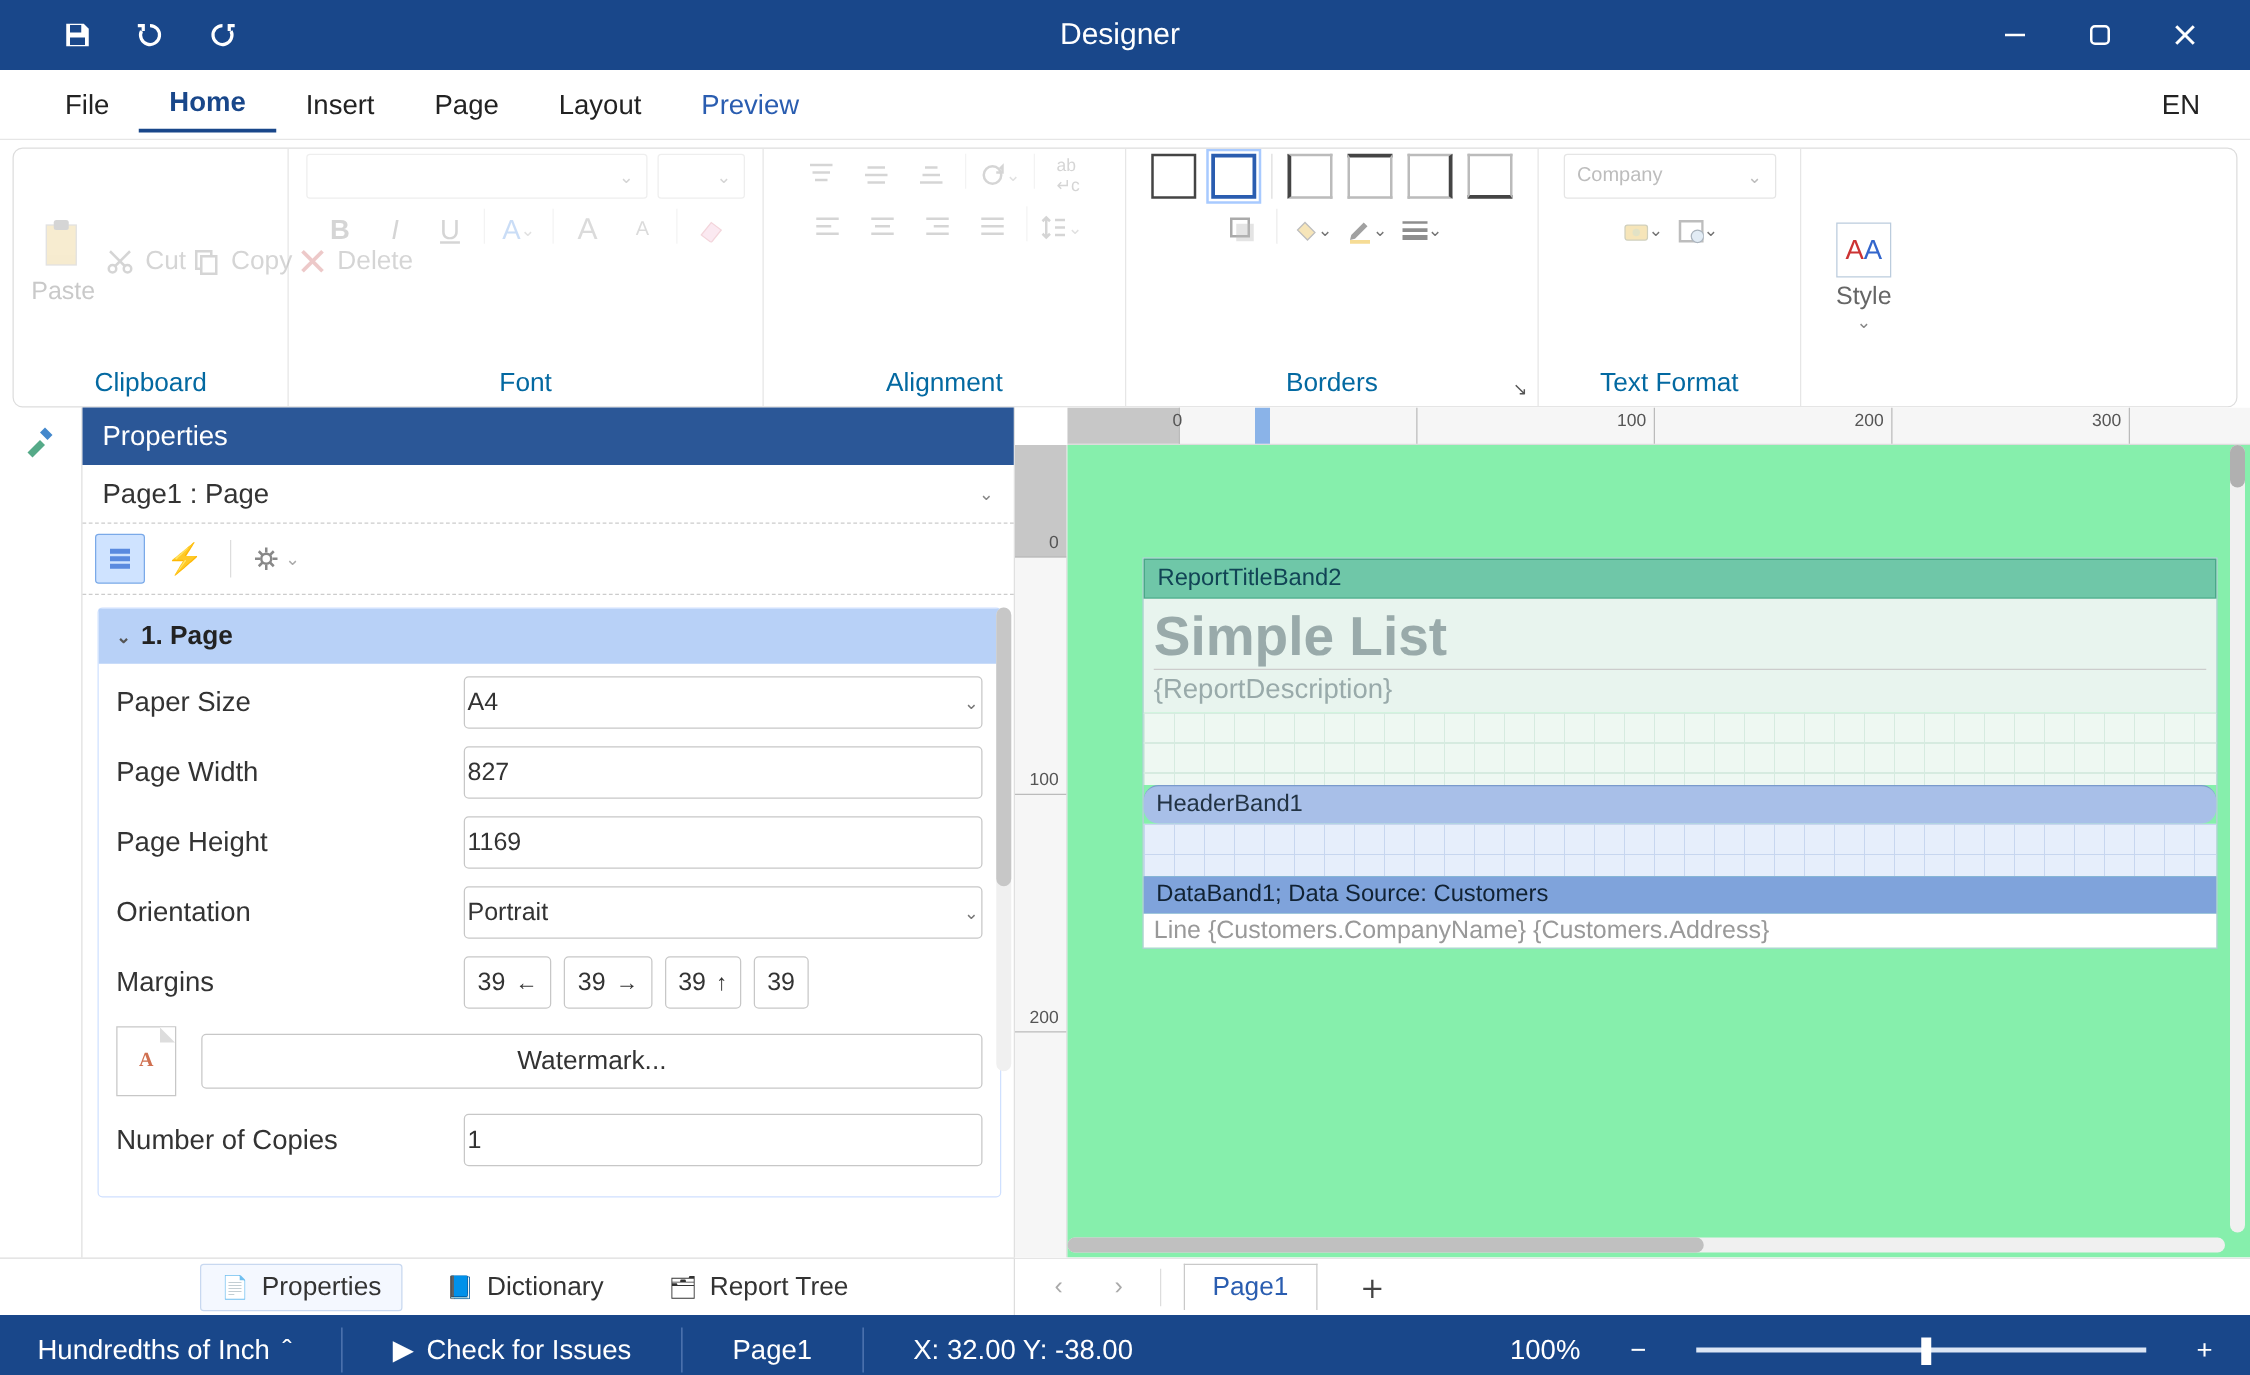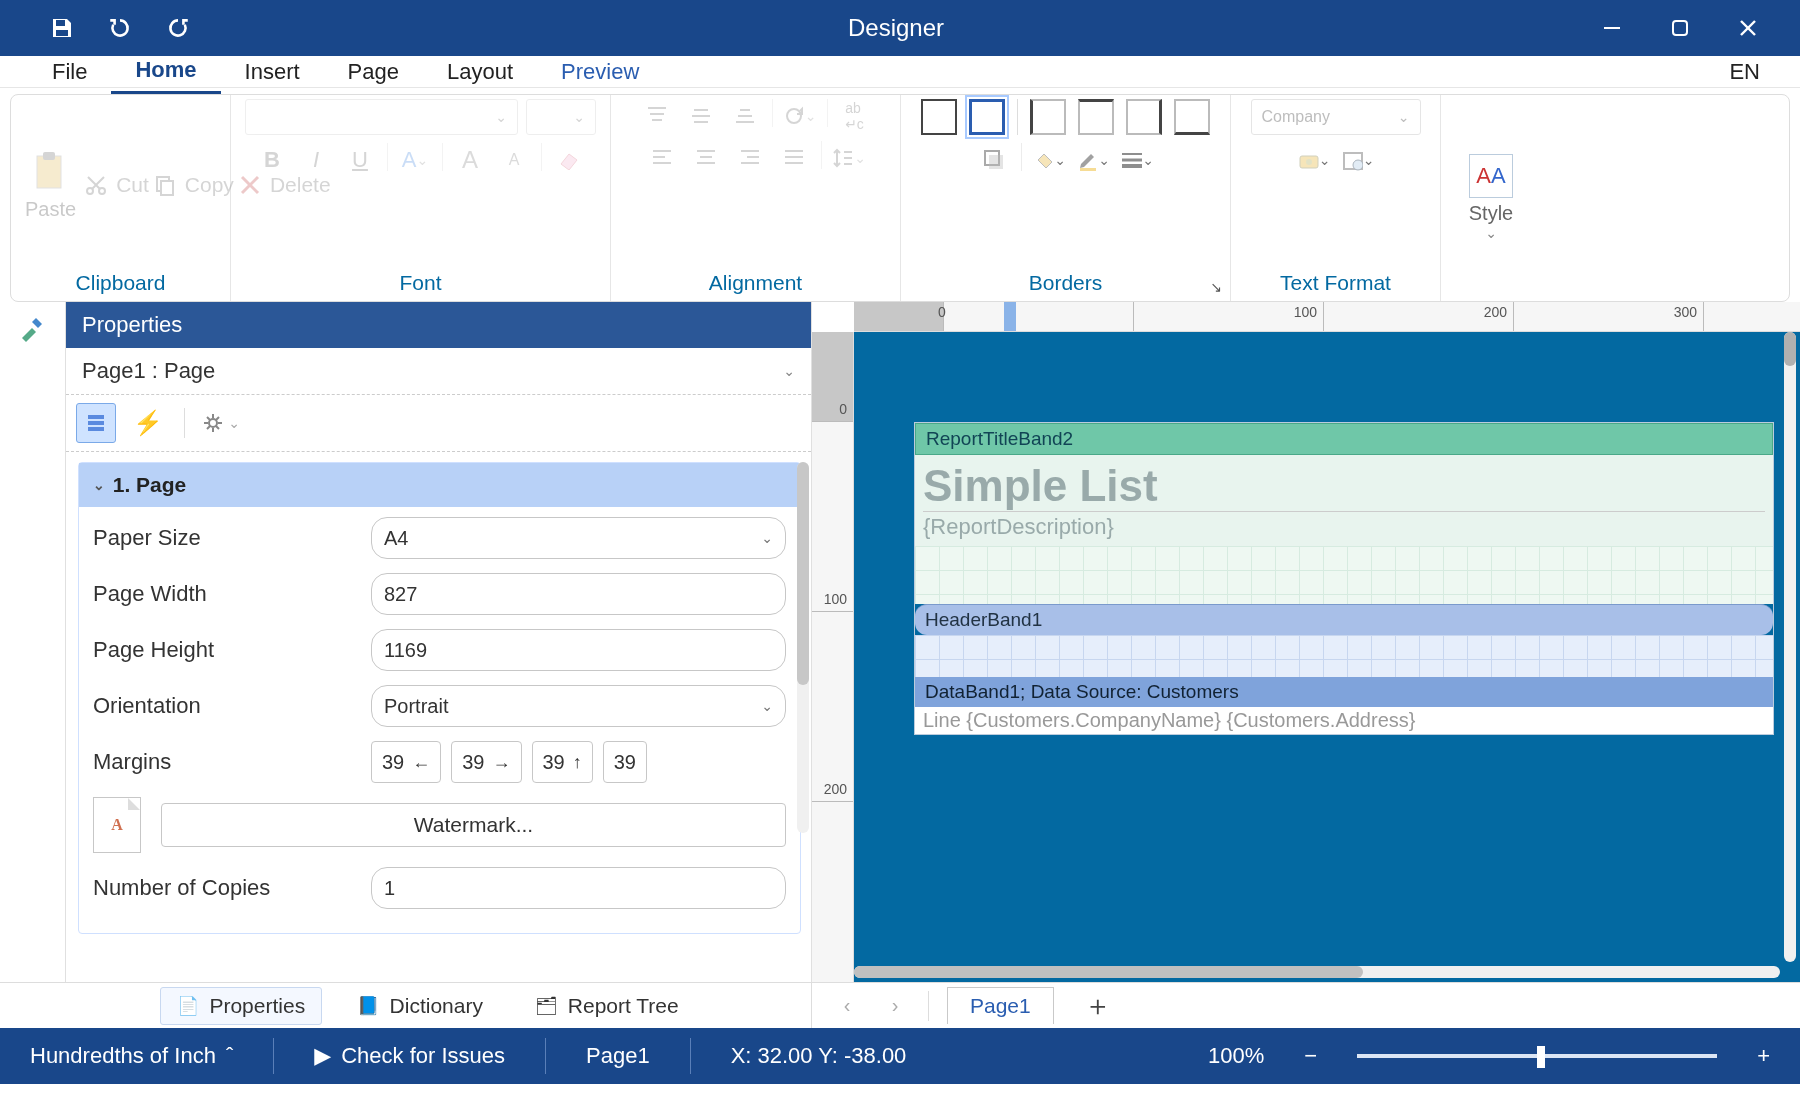--- a/index.html
+++ b/index.html
@@ -7,21 +7,21 @@
 
   
   .titlebar { height: 56px; background: #19478a; display: flex; align-items: center; color: #fff; }
   .titlebar .quick-access { display: flex; align-items: center; gap: 30px; padding-left: 48px; }
   .titlebar .qa-btn { width: 28px; height: 28px; display: flex; align-items: center; justify-content: center; }
   .titlebar .title { flex: 1; text-align: center; font-size: 24px; font-weight: 400; }
   .titlebar .win-controls { display: flex; gap: 44px; padding-right: 40px; }
   .titlebar .win-btn { width: 24px; height: 24px; display: flex; align-items: center; justify-content: center; }
 
   
-  .menubar { height: 32px; background: #fff; display: flex; align-items: center; padding: 0 28px; border-bottom: 1px solid #e6e6e6; }
+  .menubar { height: 56px; background: #fff; display: flex; align-items: center; padding: 0 28px; border-bottom: 1px solid #e6e6e6; }
   .menubar .menu-item { font-size: 22px; padding: 8px 24px; color: #222; cursor: pointer; }
   .menubar .menu-item.active { color: #19478a; font-weight: 600; border-bottom: 3px solid #19478a; }
   .menubar .menu-item.preview { color: #2a5db0; }
   .menubar .spacer { flex: 1; }
   .menubar .lang { font-size: 22px; color: #222; padding-right: 12px; }
 
   
   .ribbon-wrap { padding: 6px 10px 0 10px; }
   .ribbon { height: 208px; border: 1px solid #ddd; border-radius: 8px; display: flex; overflow: hidden; }
   .ribbon-group { border-right: 1px solid #e6e6e6; padding: 4px 14px 2px 14px; display: flex; flex-direction: column; }
@@ -75,21 +75,21 @@
   .ptool-sep { width: 1px; height: 30px; background: #ddd; margin: 0 4px; }
 
   .props-body { flex: 1; overflow: hidden; position: relative; padding: 10px 10px 10px 12px; }
   .section { border: 1px solid #cfe0ff; border-radius: 4px; }
   .section-hdr { background: #b8d1f7; padding: 10px 14px; font-size: 21px; font-weight: 600; color: #222; display: flex; align-items: center; gap: 8px; }
   .section-hdr .tw { font-size: 14px; color: #555; }
   .section-body { padding: 10px 14px; }
   .prow { display: flex; align-items: center; gap: 18px; margin-bottom: 14px; }
   .prow .plabel { width: 260px; font-size: 22px; color: #333; }
   .prow .pfield { flex: 1; }
-  .input { width: 100%; height: 42px; border: 1px solid #c7c7c7; border-radius: 16px; padding: 0 12px; font-size: 20px; color: #333; background: #fff; gap: 16px; }
+  .input { width: 100%; height: 42px; border: 1px solid #c7c7c7; border-radius: 4px; padding: 0 2px; font-size: 20px; color: #333; background: #fff; gap: 16px; }
   .select { display: flex; align-items: center; }
   .select .chev { margin-left: auto; color: #777; }
 
   .margins { display: flex; gap: 10px; }
   .margin-in { display: flex; align-items: center; border: 1px solid #c7c7c7; border-radius: 4px; height: 42px; padding: 0 10px; font-size: 20px; color: #333; gap: 8px; }
   .margin-in .arrow { font-size: 18px; color: #333; }
 
   .watermark-row { display: flex; align-items: center; gap: 20px; margin-top: 6px; }
   .wicon { width: 48px; height: 56px; border: 1px solid #c7c7c7; display: flex; align-items: center; justify-content: center; color: #d07050; font-weight: bold; font-family: serif; }
   .wbtn { flex: 1; height: 44px; border: 1px solid #c7c7c7; border-radius: 4px; display: flex; align-items: center; justify-content: center; font-size: 21px; color: #333; }
@@ -103,21 +103,21 @@
   .hruler .seg { position: relative; width: 190px; border-right: 1px solid #bbb; height: 100%; }
   .hruler .seg.first { width: 90px; background: #c7c7c7; }
   .hruler .seg .lbl { position: absolute; top: 2px; right: 6px; }
   .hruler .marker { position: absolute; top: 0; width: 12px; height: 100%; background: #8ab3e8; }
 
   .vruler { position: absolute; top: 30px; left: 0; width: 42px; bottom: 0; background: #f6f6f6; border-right: 1px solid #ddd; }
   .vruler .vseg { height: 190px; border-bottom: 1px solid #bbb; position: relative; font-size: 14px; color: #555; }
   .vruler .vseg .vlbl { position: absolute; bottom: 4px; right: 6px; }
   .vruler .vfirst { height: 90px; background: #c7c7c7; }
 
-  .design-surface { position: absolute; top: 30px; left: 42px; right: 0; bottom: 0; overflow: hidden; background: #0369a1; }
+  .design-surface { position: absolute; top: 30px; left: 42px; right: 0; bottom: 0; overflow: hidden; background: #86efac; }
   .page { position: absolute; top: 90px; left: 60px; width: 860px; border: 1px solid #bcd; }
 
   .band-lbl { font-size: 19px; padding: 4px 10px; }
   .band-title  { background: #6fc7a8; color: #145; border: 1px solid #4aa888; }
   .title-body  { background: #e8f4ee; padding: 6px 8px; }
   .title-body .report-title { font-size: 44px; font-weight: 700; color: #9aa; }
   .title-body .report-desc  { font-size: 22px; color: #9aa; border-top: 1px solid #ccc; padding-top: 2px; }
   .title-grid  { height: 58px; background:
       repeating-linear-gradient(to right, #d6ebe0 0 1px, transparent 1px 24px),
       repeating-linear-gradient(to bottom, #d6ebe0 0 1px, transparent 1px 24px),

